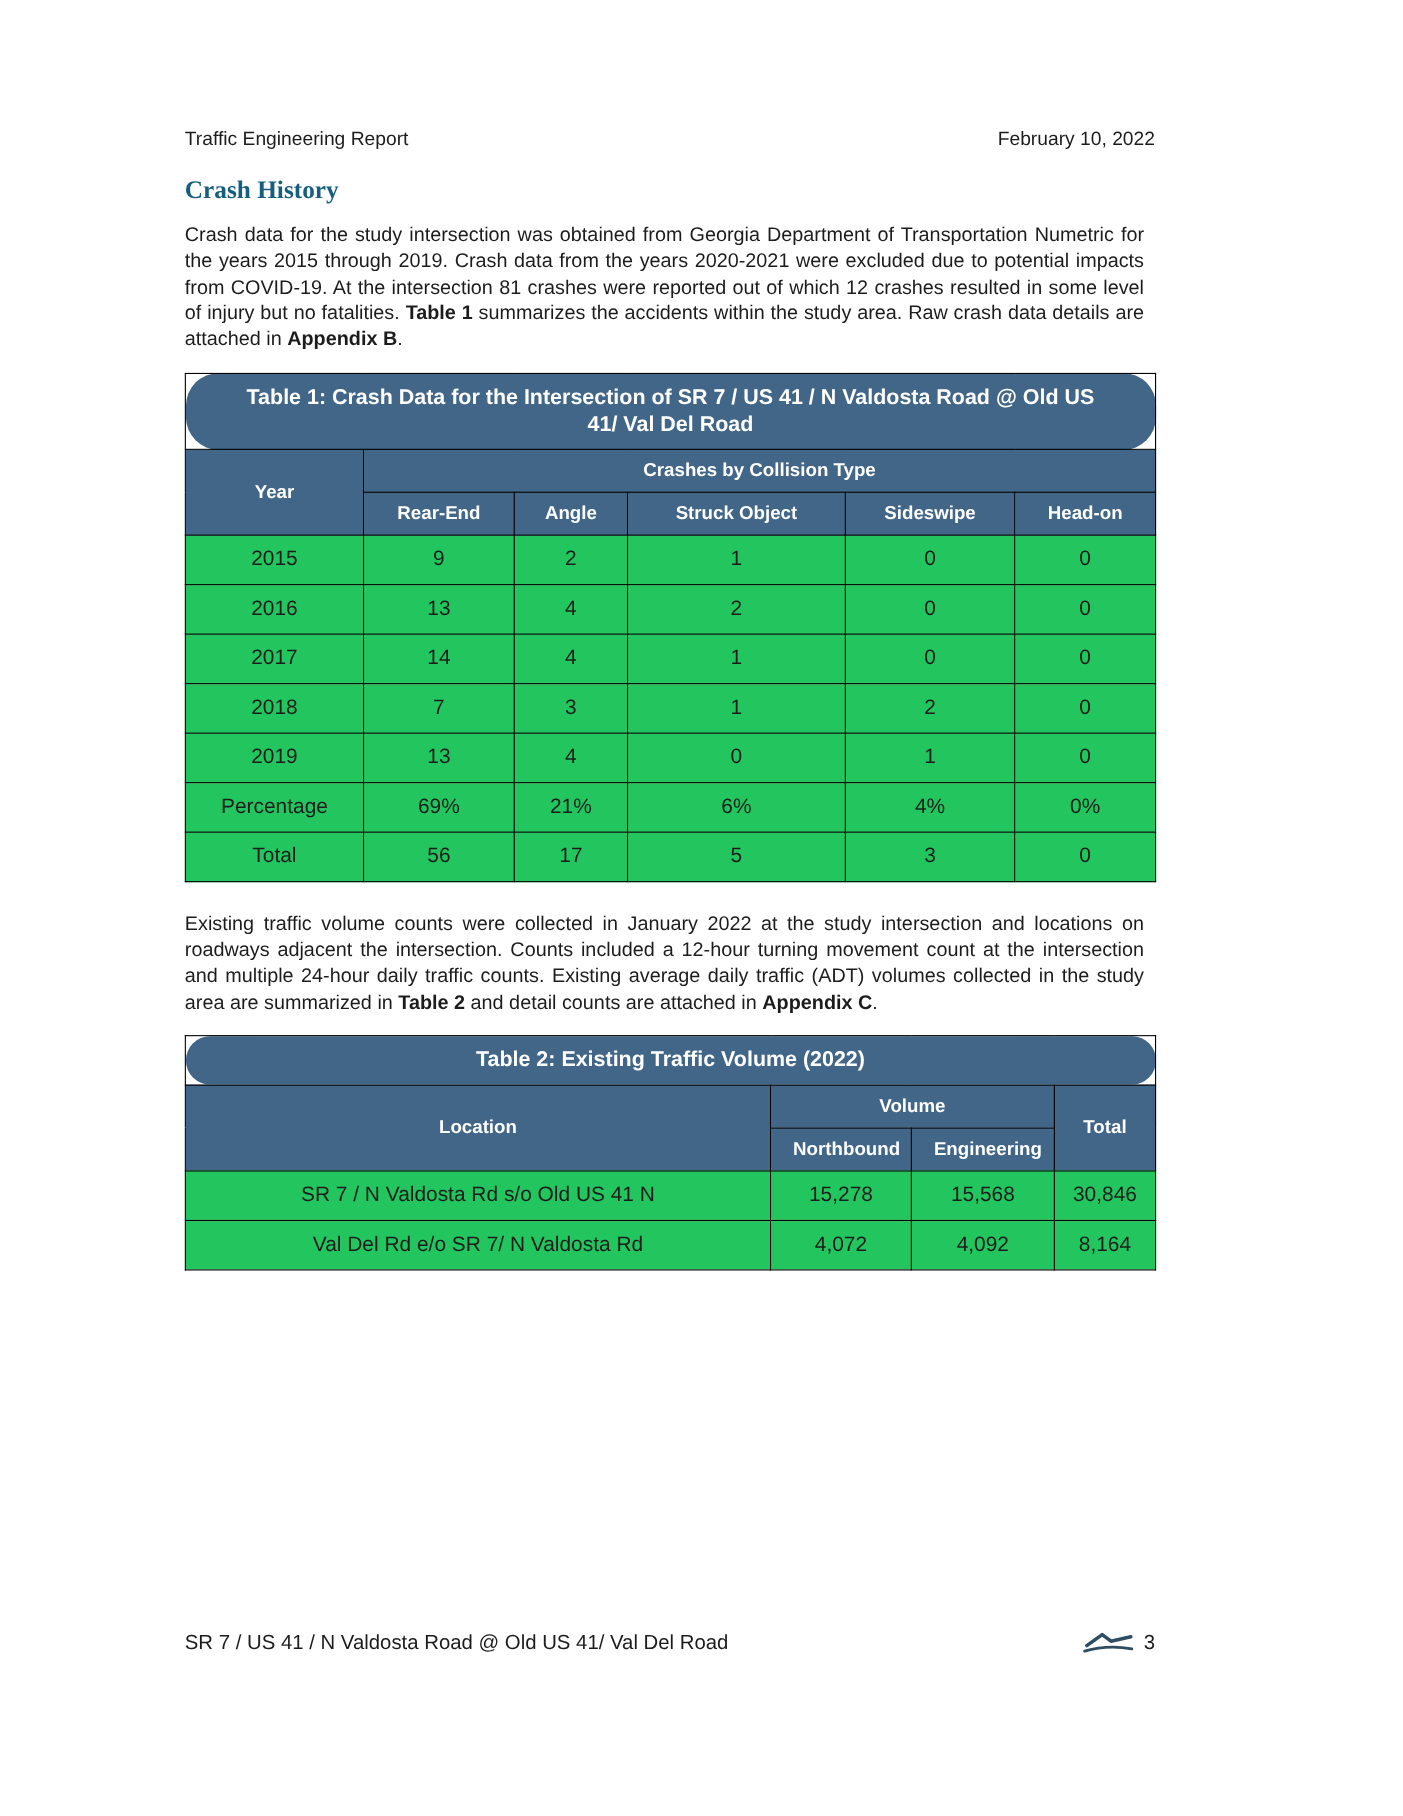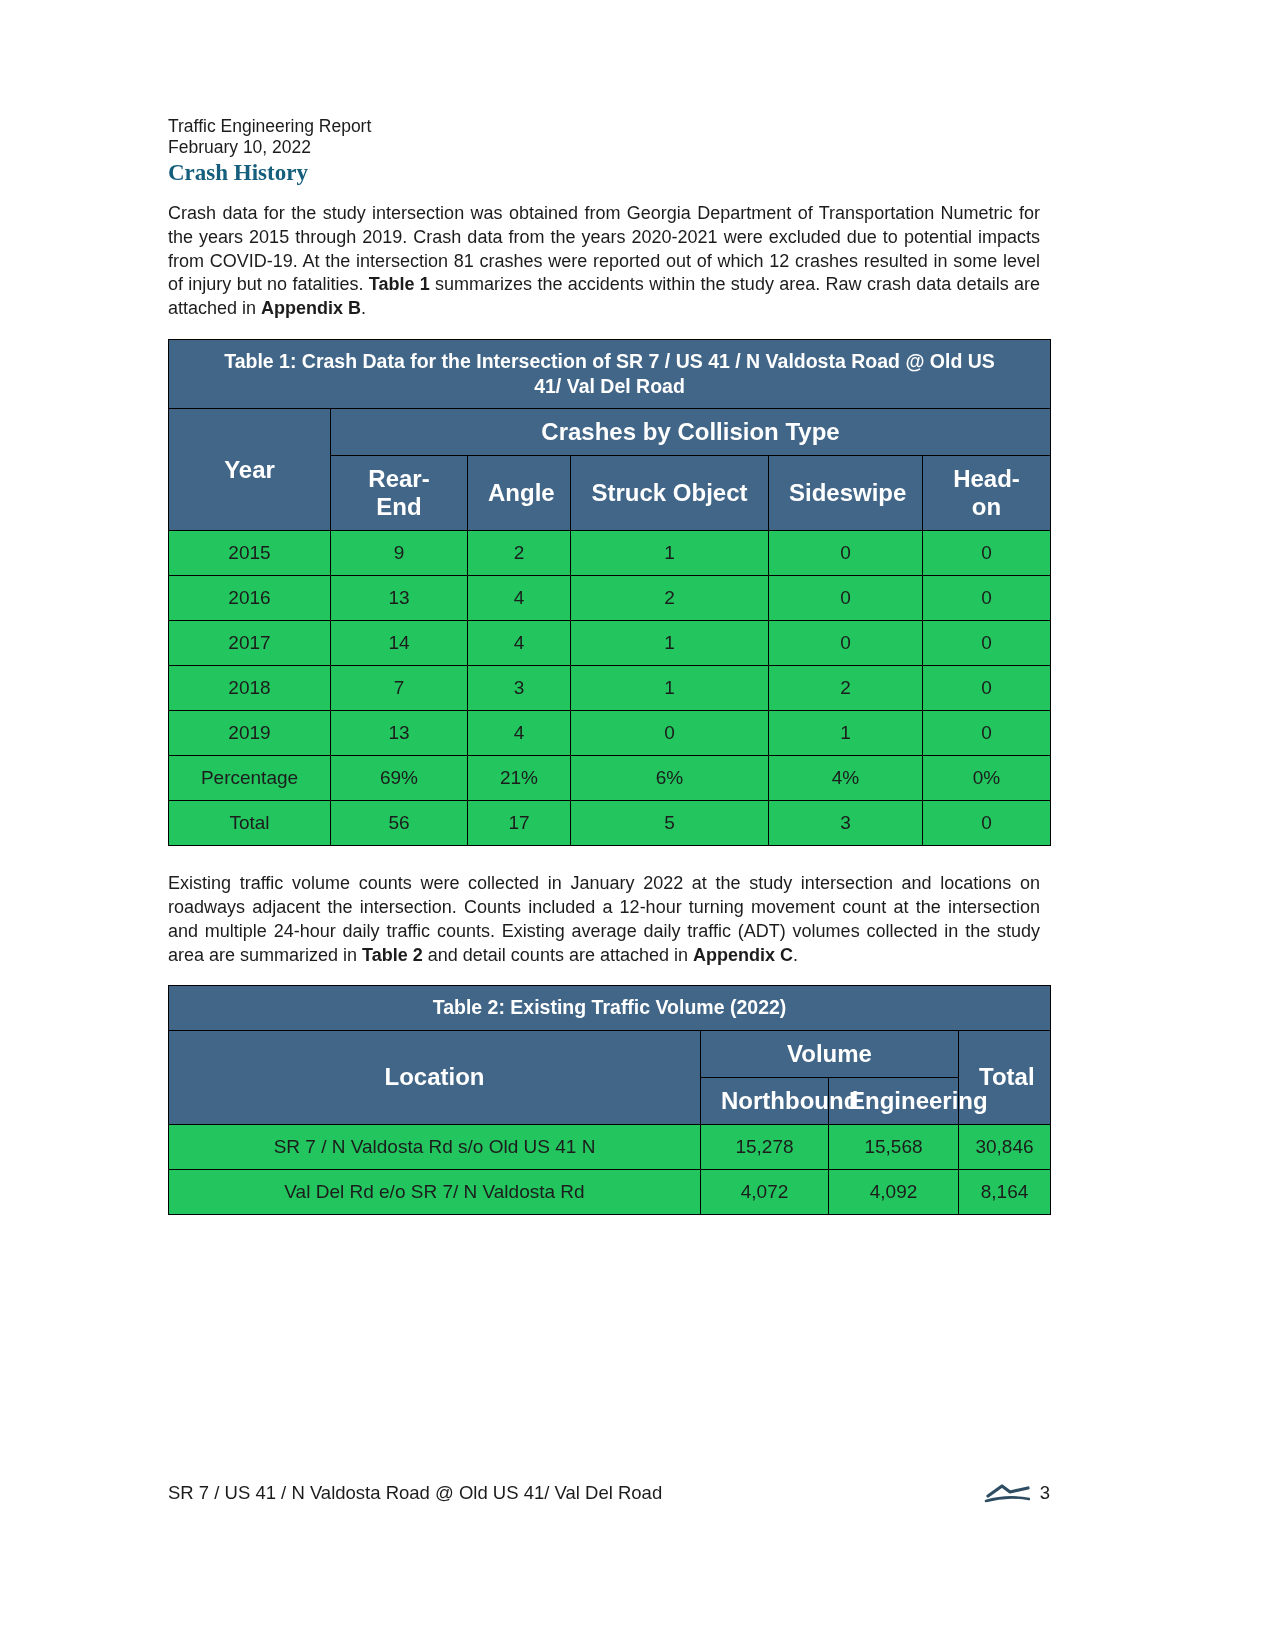--- a/index.html
+++ b/index.html
@@ -16,21 +16,20 @@
     margin:0 auto;
     background:#ffffff;
     font-family:"Liberation Sans", sans-serif;
     color:var(--body-text);
     overflow:hidden;
   }
   .page-header{
     position:absolute;top:116px;left:168px;width:882px;
     display:flex;justify-content:space-between;
     font-size:17.5px;
-    flex-direction:column;
   }
   .content{
     position:absolute;top:150px;left:168px;width:882px;
   }
   h2.section-heading{
     font-size:23px;
     color:var(--heading-color);
     margin:10px 0 16px 0;
     font-weight:bold;
     font-family:Liberation Serif, serif;
@@ -49,27 +48,28 @@
   }
   table.data-table th, table.data-table td{
     border:1.6px solid var(--border-color);
     text-align:center;
     vertical-align:middle;
   }
   table.data-table th.dark{
     background:var(--table-header-bg);
     color:var(--table-header-text);
     font-weight:bold;
-    font-size:24px;
+    font-size:17px;
     padding:9px 20px;
   }
   table.data-table th.title-cell{
     font-size:19.5px;
     padding:9px 40px;
     line-height:1.3;
+    border-radius:30px;
   }
   table.data-table td{
     font-size:19px;
     padding:11px 6px;
     background:#22c55e;
   }
   .page-footer{
     position:absolute;top:1482px;left:168px;width:882px;
     display:flex;justify-content:space-between;align-items:center;
     font-size:18.5px;

